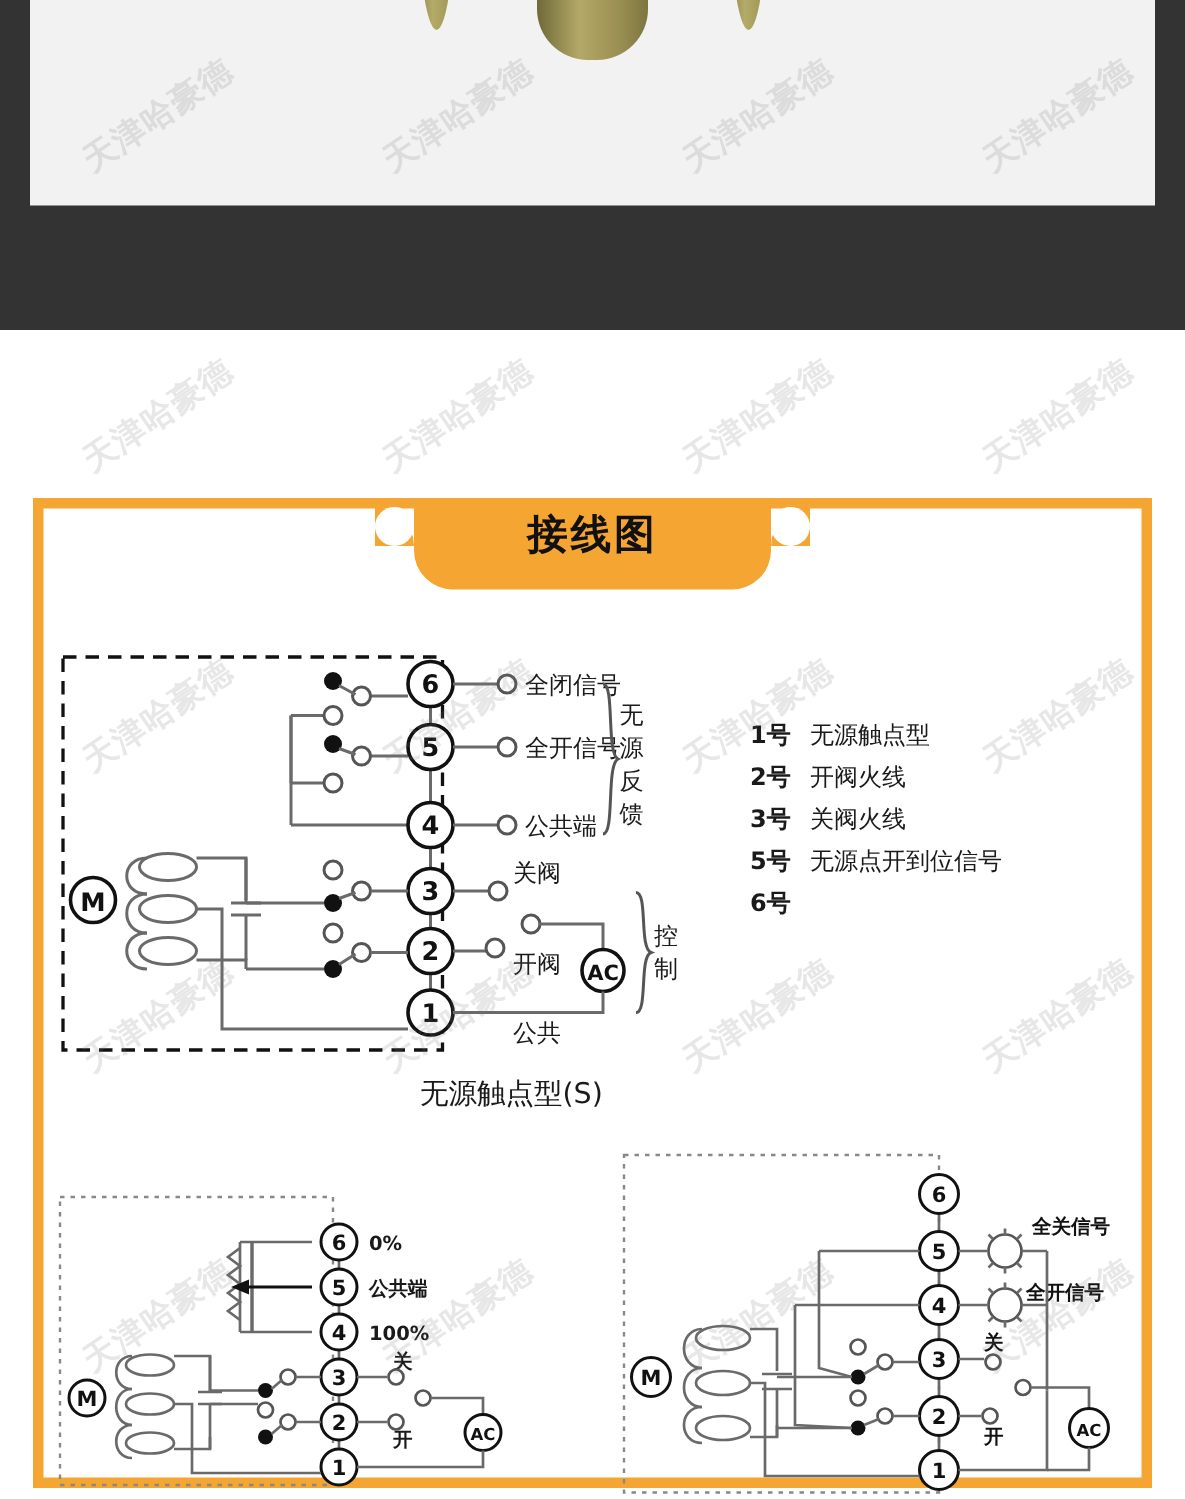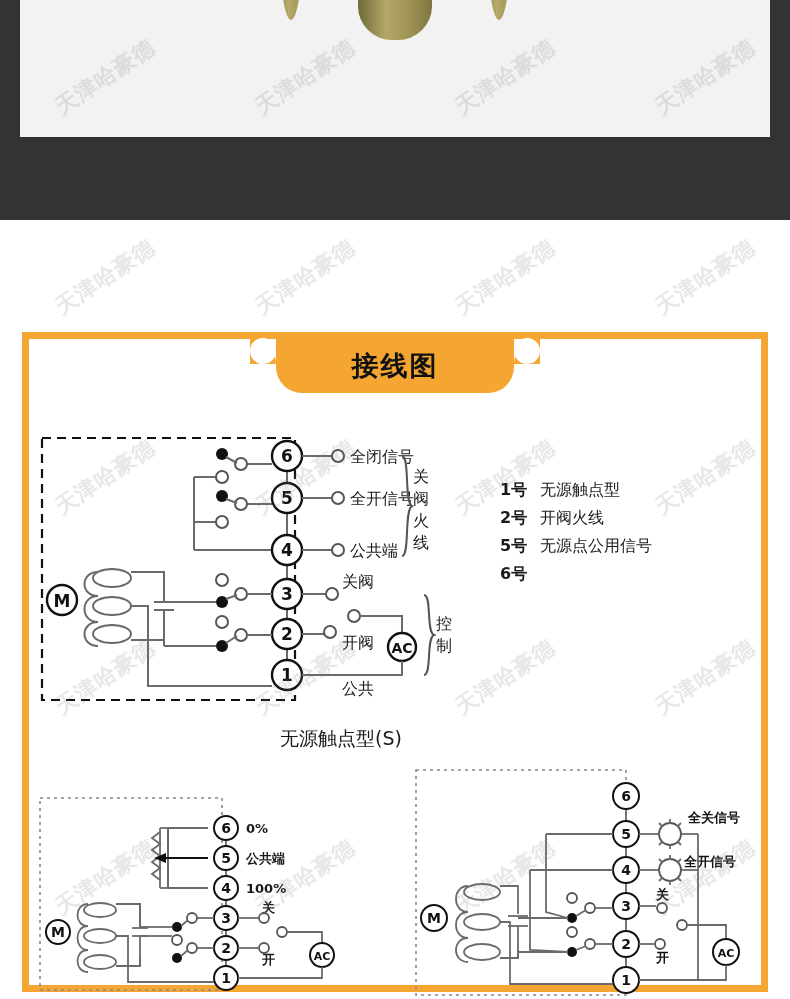--- a/index.html
+++ b/index.html
@@ -23,42 +23,42 @@
   .v-flangeL{left:8px;}
   .v-flangeR{right:8px;}
   .v-neck{position:absolute;left:88px;top:120px;width:74px;height:120px;border-radius:0 0 34px 34px;
      background:linear-gradient(90deg,#6f6938,#b3a866 38%,#9a8f52 75%,#7c7540);}
 
   
   .frame{position:absolute;left:22px;top:332px;width:746px;height:660px;
      border:7px solid #f5a531;box-sizing:border-box;background:#ffffff;}
   .tab{position:absolute;left:50%;top:-1px;transform:translateX(-50%);
      width:238px;height:55px;background:#f5a531;border-radius:0 0 26px 26px;
-     display:flex;align-items:center;justify-content:center;}
+     display:flex;align-items:flex-start;justify-content:center;}
   .tab-title{font-size:27px;font-weight:bold;color:#111;letter-spacing:2px;
      font-family:"DejaVu Sans","Liberation Sans",sans-serif;}
   .tab-wingL,.tab-wingR{position:absolute;top:0;width:26px;height:26px;background:#f5a531;}
   .tab-wingL{left:-26px;border-radius:0 26px 0 0;}
   .tab-wingR{right:-26px;border-radius:26px 0 0 0;}
   .tab-cutL,.tab-cutR{position:absolute;top:0;width:26px;height:26px;background:#ffffff;border-radius:50%;}
   .tab-cutL{left:-26px;}
   .tab-cutR{right:-26px;}
 
   
   .diagram{position:absolute;}
   .diagram svg{display:block;}
 
   .legend{position:absolute;left:500px;top:476px;width:270px;}
   .legend-row{display:flex;font-size:16px;color:#1a1a1a;line-height:28px;white-space:nowrap;
      font-family:"DejaVu Sans","Liberation Sans",sans-serif;}
   .legend-no{width:40px;font-weight:700;}
   .legend-txt{font-weight:500;}
 
   .caption{position:absolute;left:280px;top:716px;font-size:19px;color:#1a1a1a;font-weight:500;
-     font-family:"DejaVu Sans","Liberation Sans",sans-serif;white-space:nowrap;margin-top:10px;}
+     font-family:"DejaVu Sans","Liberation Sans",sans-serif;white-space:nowrap;}
 
   
   .wm-layer{position:absolute;left:0;top:0;width:790px;height:999px;pointer-events:none;overflow:hidden;}
   .wm{position:absolute;font-size:22px;color:rgba(120,120,120,.18);font-weight:bold;
      transform:rotate(-34deg);white-space:nowrap;letter-spacing:1px;
      font-family:"DejaVu Sans","Liberation Sans",sans-serif;}
 </style>
 </head>
 <body>
 
@@ -193,41 +193,45 @@
       <path class="ln" d="M118 178 L138 178"></path>
       <path class="ln" d="M128 178 L128 208"></path>
     </svg>
   </div>
 
   <div class="diagram" style="left:396px;top:452px;">
     <svg width="60" height="110" viewBox="0 0 60 110" xmlns="http://www.w3.org/2000/svg">
       <path d="M6 4 C14 4 8 50 16 54 C8 58 14 104 6 104" fill="none" stroke="#555" stroke-width="2"></path>
     </svg>
   </div>
-  <div style="position:absolute;left:413px;top:466px;width:20px;font-size:16px;line-height:22px;color:#1a1a1a;font-family:'DejaVu Sans','Liberation Sans',sans-serif;">关阀火线</div>
+  <div style="position:absolute;left:413px;top:466px;width:20px;font-size:16px;line-height:22px;color:#1a1a1a;font-family:'DejaVu Sans','Liberation Sans',sans-serif;">无源反馈</div>
 
   <div class="diagram" style="left:418px;top:592px;">
     <svg width="50" height="86" viewBox="0 0 50 86" xmlns="http://www.w3.org/2000/svg">
       <path d="M6 3 C14 3 8 40 16 43 C8 46 14 83 6 83" fill="none" stroke="#555" stroke-width="2"></path>
     </svg>
   </div>
   <div style="position:absolute;left:436px;top:613px;width:20px;font-size:16px;line-height:22px;color:#1a1a1a;font-family:'DejaVu Sans','Liberation Sans',sans-serif;">控制</div>
 
   <div class="legend">
     <div class="legend-row">
       <span class="legend-no">1号</span>
       <span class="legend-txt">无源触点型</span>
     </div>
     <div class="legend-row">
       <span class="legend-no">2号</span>
       <span class="legend-txt">开阀火线</span>
     </div>
     <div class="legend-row">
+      <span class="legend-no">3号</span>
+      <span class="legend-txt">关阀火线</span>
+    </div>
+    <div class="legend-row">
       <span class="legend-no">5号</span>
-      <span class="legend-txt">无源点公用信号</span>
+      <span class="legend-txt">无源点开到位信号</span>
     </div>
     <div class="legend-row">
       <span class="legend-no">6号</span>
     </div>
   </div>
 
   <div class="caption">无源触点型(S)</div>
 
   <div class="diagram" style="left:36px;top:792px;">
     <svg width="340" height="205" viewBox="0 0 340 205" xmlns="http://www.w3.org/2000/svg">

